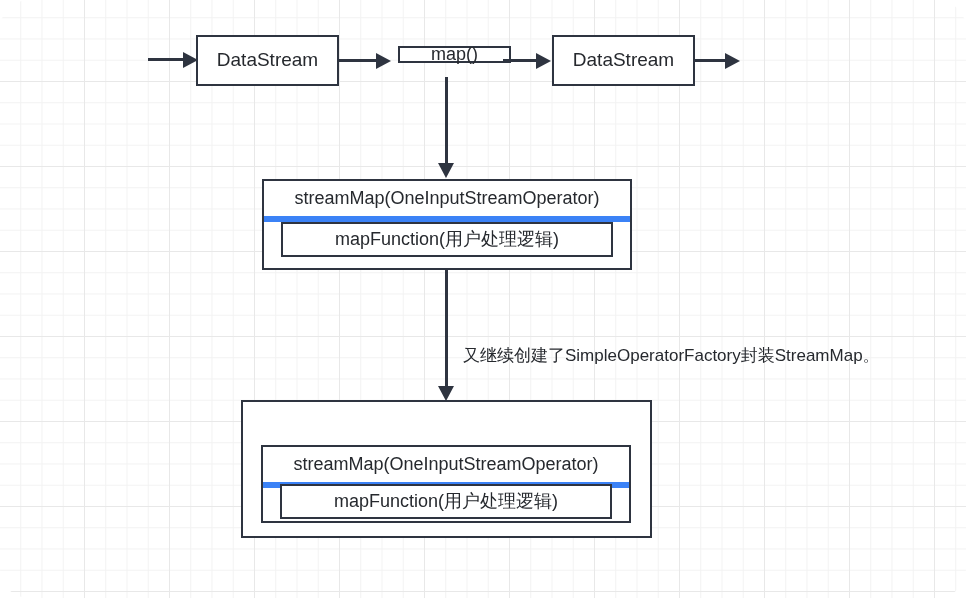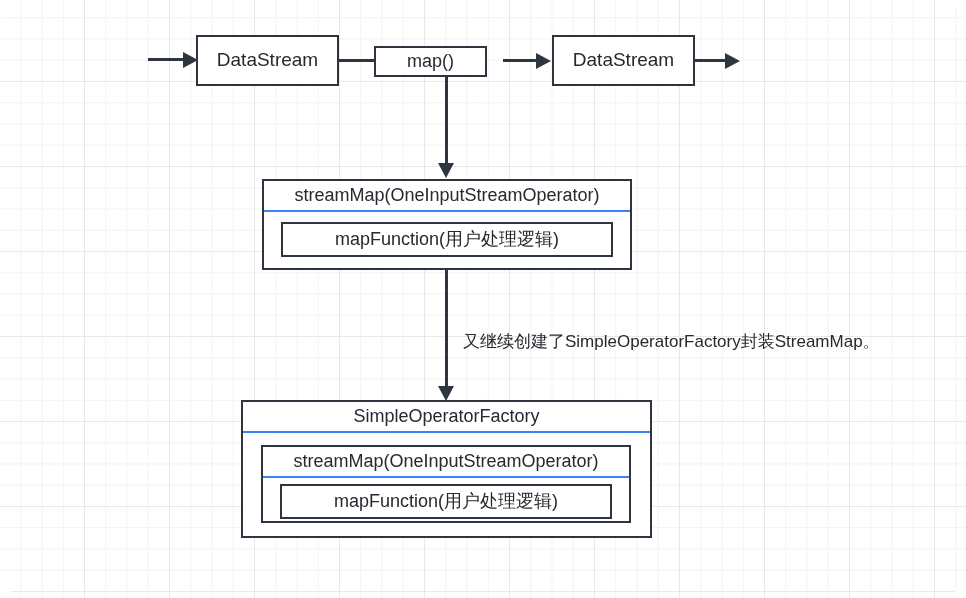--- a/index.html
+++ b/index.html
@@ -48,22 +48,22 @@
 
   
   .container {
     position: absolute;
     box-sizing: border-box;
     background: #ffffff;
     border: 2px solid #2e3440;
   }
   .container > .title {
     box-sizing: border-box;
-    height: 31px;
-    border-bottom: 2px solid #3b82f6;
+    height: 41px;
+    border-bottom: 6px solid #3b82f6;
     display: flex;
     align-items: center;
     justify-content: center;
     color: #26292e;
     font-size: 18px;
     white-space: nowrap;
   }
 
   .arrow-line {
     position: absolute;
@@ -100,21 +100,21 @@
   <div class="arrow-line" style="left:148px; top:58px; width:38px; height:3px;"></div>
   <div class="arrow-head right" style="left:183px; top:52px;"></div>
 
   <div class="node" style="left:196px; top:35px; width:143px; height:51px;">
     <span>DataStream</span>
   </div>
 
   <div class="arrow-line" style="left:339px; top:59px; width:38px; height:3px;"></div>
   <div class="arrow-head right" style="left:376px; top:53px;"></div>
 
-  <div class="node small-text" style="left:374px; top:46px; width:113px; height:31px;align-items:center;">
+  <div class="node small-text" style="left:398px; top:46px; width:113px; height:17px;align-items:center;">
     <span>map()</span>
   </div>
 
   <div class="arrow-line" style="left:503px; top:59px; width:35px; height:3px;"></div>
   <div class="arrow-head right" style="left:536px; top:53px;"></div>
 
   <div class="node" style="left:552px; top:35px; width:143px; height:51px;">
     <span>DataStream</span>
   </div>
 
@@ -127,24 +127,23 @@
   <div class="container" style="left:262px; top:179px; width:370px; height:91px;">
     <div class="title">streamMap(OneInputStreamOperator)</div>
     <div class="node small-text" style="left:17px; top:41px; width:332px; height:35px;">
       <span>mapFunction(用户处理逻辑)</span>
     </div>
   </div>
 
   <div class="arrow-line" style="left:445px; top:270px; width:3px; height:118px;"></div>
   <div class="arrow-head down" style="left:438px; top:386px;"></div>
 
-  <div class="annotation" style="left:463px; top:330px;">又继续创建了SimpleOperatorFactory封装StreamMap。</div>
+  <div class="annotation" style="left:463px; top:344px;">又继续创建了SimpleOperatorFactory封装StreamMap。</div>
 
   <div class="container" style="left:241px; top:400px; width:411px; height:138px;">
-    <div class="title">SimpleOperatorFactory</div>
 
     <div class="container" style="left:18px; top:43px; width:370px; height:78px;">
       <div class="title">streamMap(OneInputStreamOperator)</div>
       <div class="node small-text" style="left:17px; top:37px; width:332px; height:35px;">
         <span>mapFunction(用户处理逻辑)</span>
       </div>
     </div>
   </div>
 
 </div>

